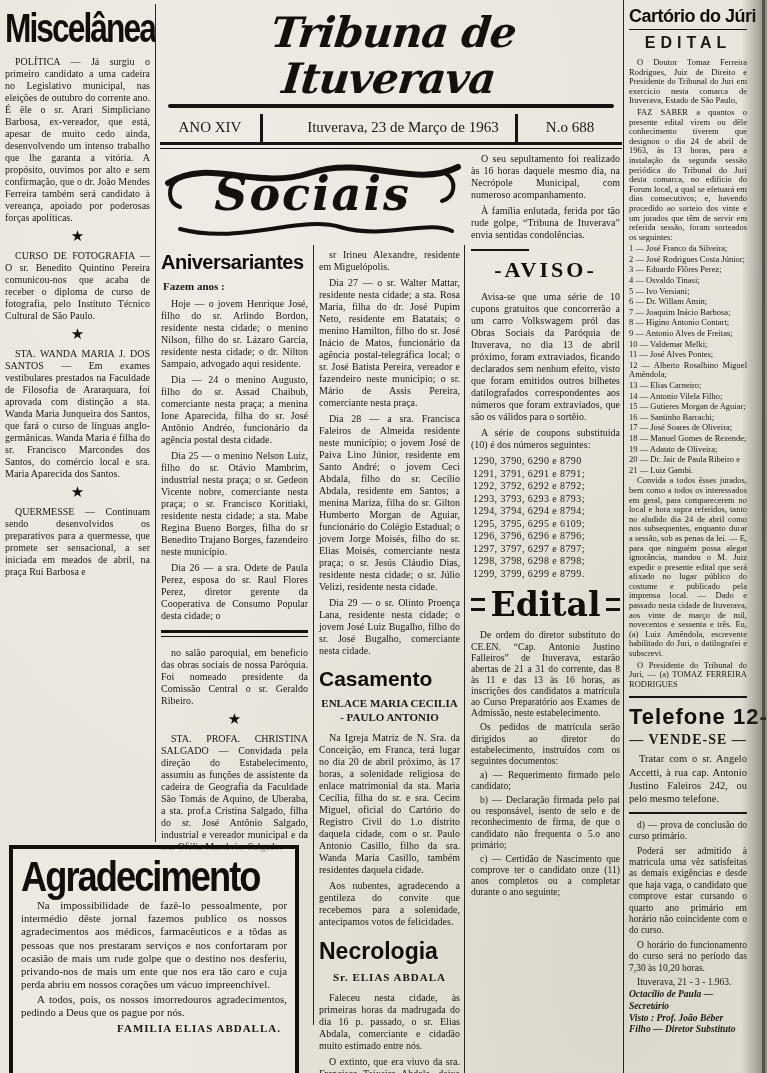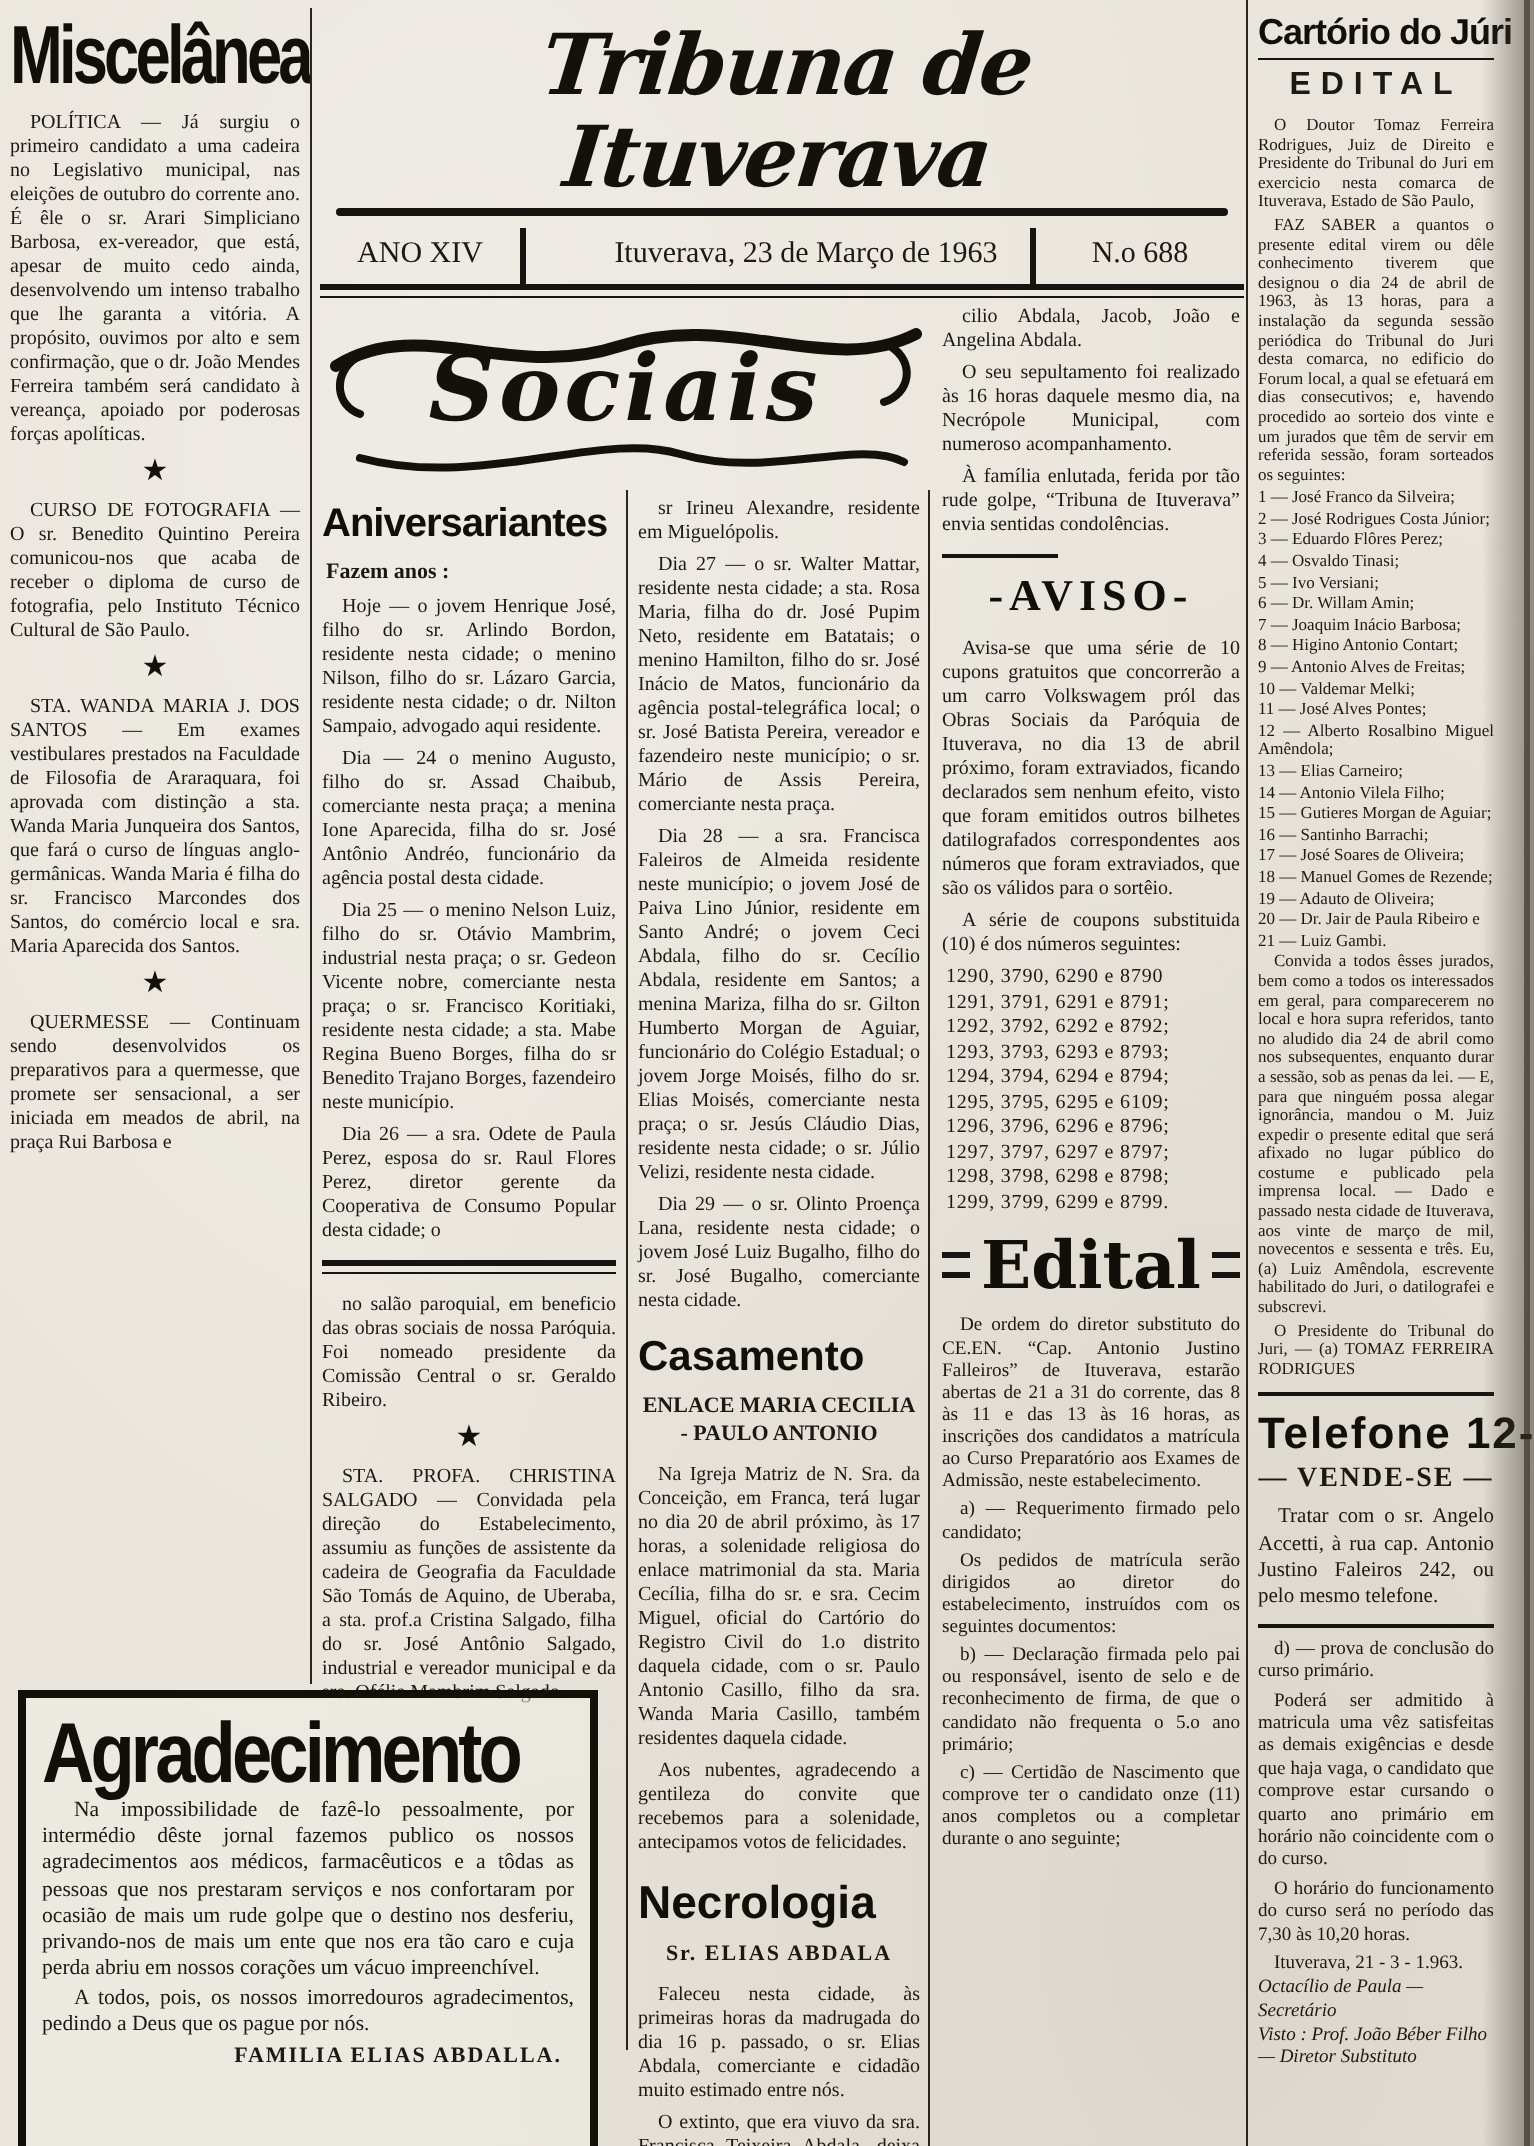--- a/index.html
+++ b/index.html
@@ -86,21 +86,21 @@
   .legal p{text-indent:8px;margin-bottom:2px;}
   .juror{text-align:left;margin-bottom:1px;}
   .rule-h{height:2px;background:#171310;margin:7px 0 6px 0;}
   .phone{font-family:"Liberation Sans",sans-serif;font-weight:bold;font-size:22px;
         letter-spacing:1px;white-space:nowrap;margin:2px 0 2px 0;color:#120f0b;}
   .vende{font-weight:bold;font-size:14px;text-align:center;letter-spacing:1px;margin-bottom:4px;}
   .vende-body{font-size:10.5px;line-height:1.25;}
   .dsec p{font-size:9.5px;line-height:1.2;text-align:justify;text-indent:8px;margin-bottom:3px;}
   .sign{font-size:9.5px;line-height:1.25;}
   .sign .dateline2{text-indent:8px;}
-  .sign .secretario, .sign .visto{font-style:italic;font-weight:normal;}
+  .sign .secretario, .sign .visto{font-style:italic;font-weight:bold;}
 
   
   .agrad{position:absolute;left:9px;top:845px;width:290px;height:279px;
         border:4px solid #131009;box-sizing:border-box;background:rgba(240,237,229,.5);
         padding:4px 8px 0 8px;z-index:10;overflow:hidden;}
   .agrad-title{margin:0 0 4px 0;font-family:"Liberation Sans",sans-serif;font-weight:bold;
         font-size:37px;letter-spacing:-2px;transform:scale(.98,1.15);transform-origin:left top;
         white-space:nowrap;color:#120f0b;}
   .agrad-p{font-size:10.8px;line-height:1.22;text-align:justify;text-indent:16px;margin-bottom:2px;}
   .agrad-sign{font-size:11px;font-weight:bold;text-align:right;letter-spacing:1px;padding-right:6px;margin-top:2px;}
@@ -201,21 +201,20 @@
             <p class="body">Faleceu nesta cidade, às primeiras horas da madrugada do dia 16 p. passado, o sr. Elias Abdala, comerciante e cidadão muito estimado entre nós.</p>
                 <p class="body">O extinto, que era viuvo da sra. Francisca Teixeira Abdala, deixa os seguintes filhos : sra. Maria Aparecida, casada com o sr. Francisco Bandiera Leite, Shirley e William Abdala, solteiros e dois netinhos, Welinton e Daysi.</p>
               </div>
           </div>
         </div>
       </div>
 
       <div class="colx col4">
         <div>
 
-        <p class="body">cilio Abdala, Jacob, João e Angelina Abdala.</p>
             <p class="body">O seu sepultamento foi realizado às 16 horas daquele mesmo dia, na Necrópole Municipal, com numeroso acompanhamento.</p>
             <p class="body">À família enlutada, ferida por tão rude golpe, “Tribuna de Ituverava” envia sentidas condolências.</p>
           </div>
         <div class="short-rule"></div>
         <h2 class="aviso-title">-AVISO-</h2>
         <div>
 
         <p class="body">Avisa-se que uma série de 10 cupons gratuitos que concorrerão a um carro Volkswagem pról das Obras Sociais da Paróquia de Ituverava, no dia 13 de abril próximo, foram extraviados, ficando declarados sem nenhum efeito, visto que foram emitidos outros bilhetes datilografados correspondentes aos números que foram extraviados, que são os válidos para o sortêio.</p>
             <p class="body">A série de coupons substituida (10) é dos números seguintes:</p>
           </div>
@@ -233,22 +232,22 @@
             <div class="coupon-line">1299, 3799, 6299 e 8799.</div>
           </div>
         <div class="edital-head">
           <span class="eq"></span>
           <span class="edital-word">Edital</span>
           <span class="eq"></span>
         </div>
         <div class="edital-body">
 
         <p>De ordem do diretor substituto do CE.EN. “Cap. Antonio Justino Falleiros” de Ituverava, estarão abertas de 21 a 31 do corrente, das 8 às 11 e das 13 às 16 horas, as inscrições dos candidatos a matrícula ao Curso Preparatório aos Exames de Admissão, neste estabelecimento.</p>
+            <p>Os pedidos de matrícula serão dirigidos ao diretor do estabelecimento, instruídos com os seguintes documentos:</p>
             <p>a) — Requerimento firmado pelo candidato;</p>
-            <p>Os pedidos de matrícula serão dirigidos ao diretor do estabelecimento, instruídos com os seguintes documentos:</p>
             <p>b) — Declaração firmada pelo pai ou responsável, isento de selo e de reconhecimento de firma, de que o candidato não frequenta o 5.o ano primário;</p>
             <p>c) — Certidão de Nascimento que comprove ter o candidato onze (11) anos completos ou a completar durante o ano seguinte;</p>
           </div>
       </div>
     </div>
   </div>
 
   <div class="col5">
     <h2 class="h-sans cart-title">Cartório do Júri</h2>
     <div class="cart-rule"></div>

